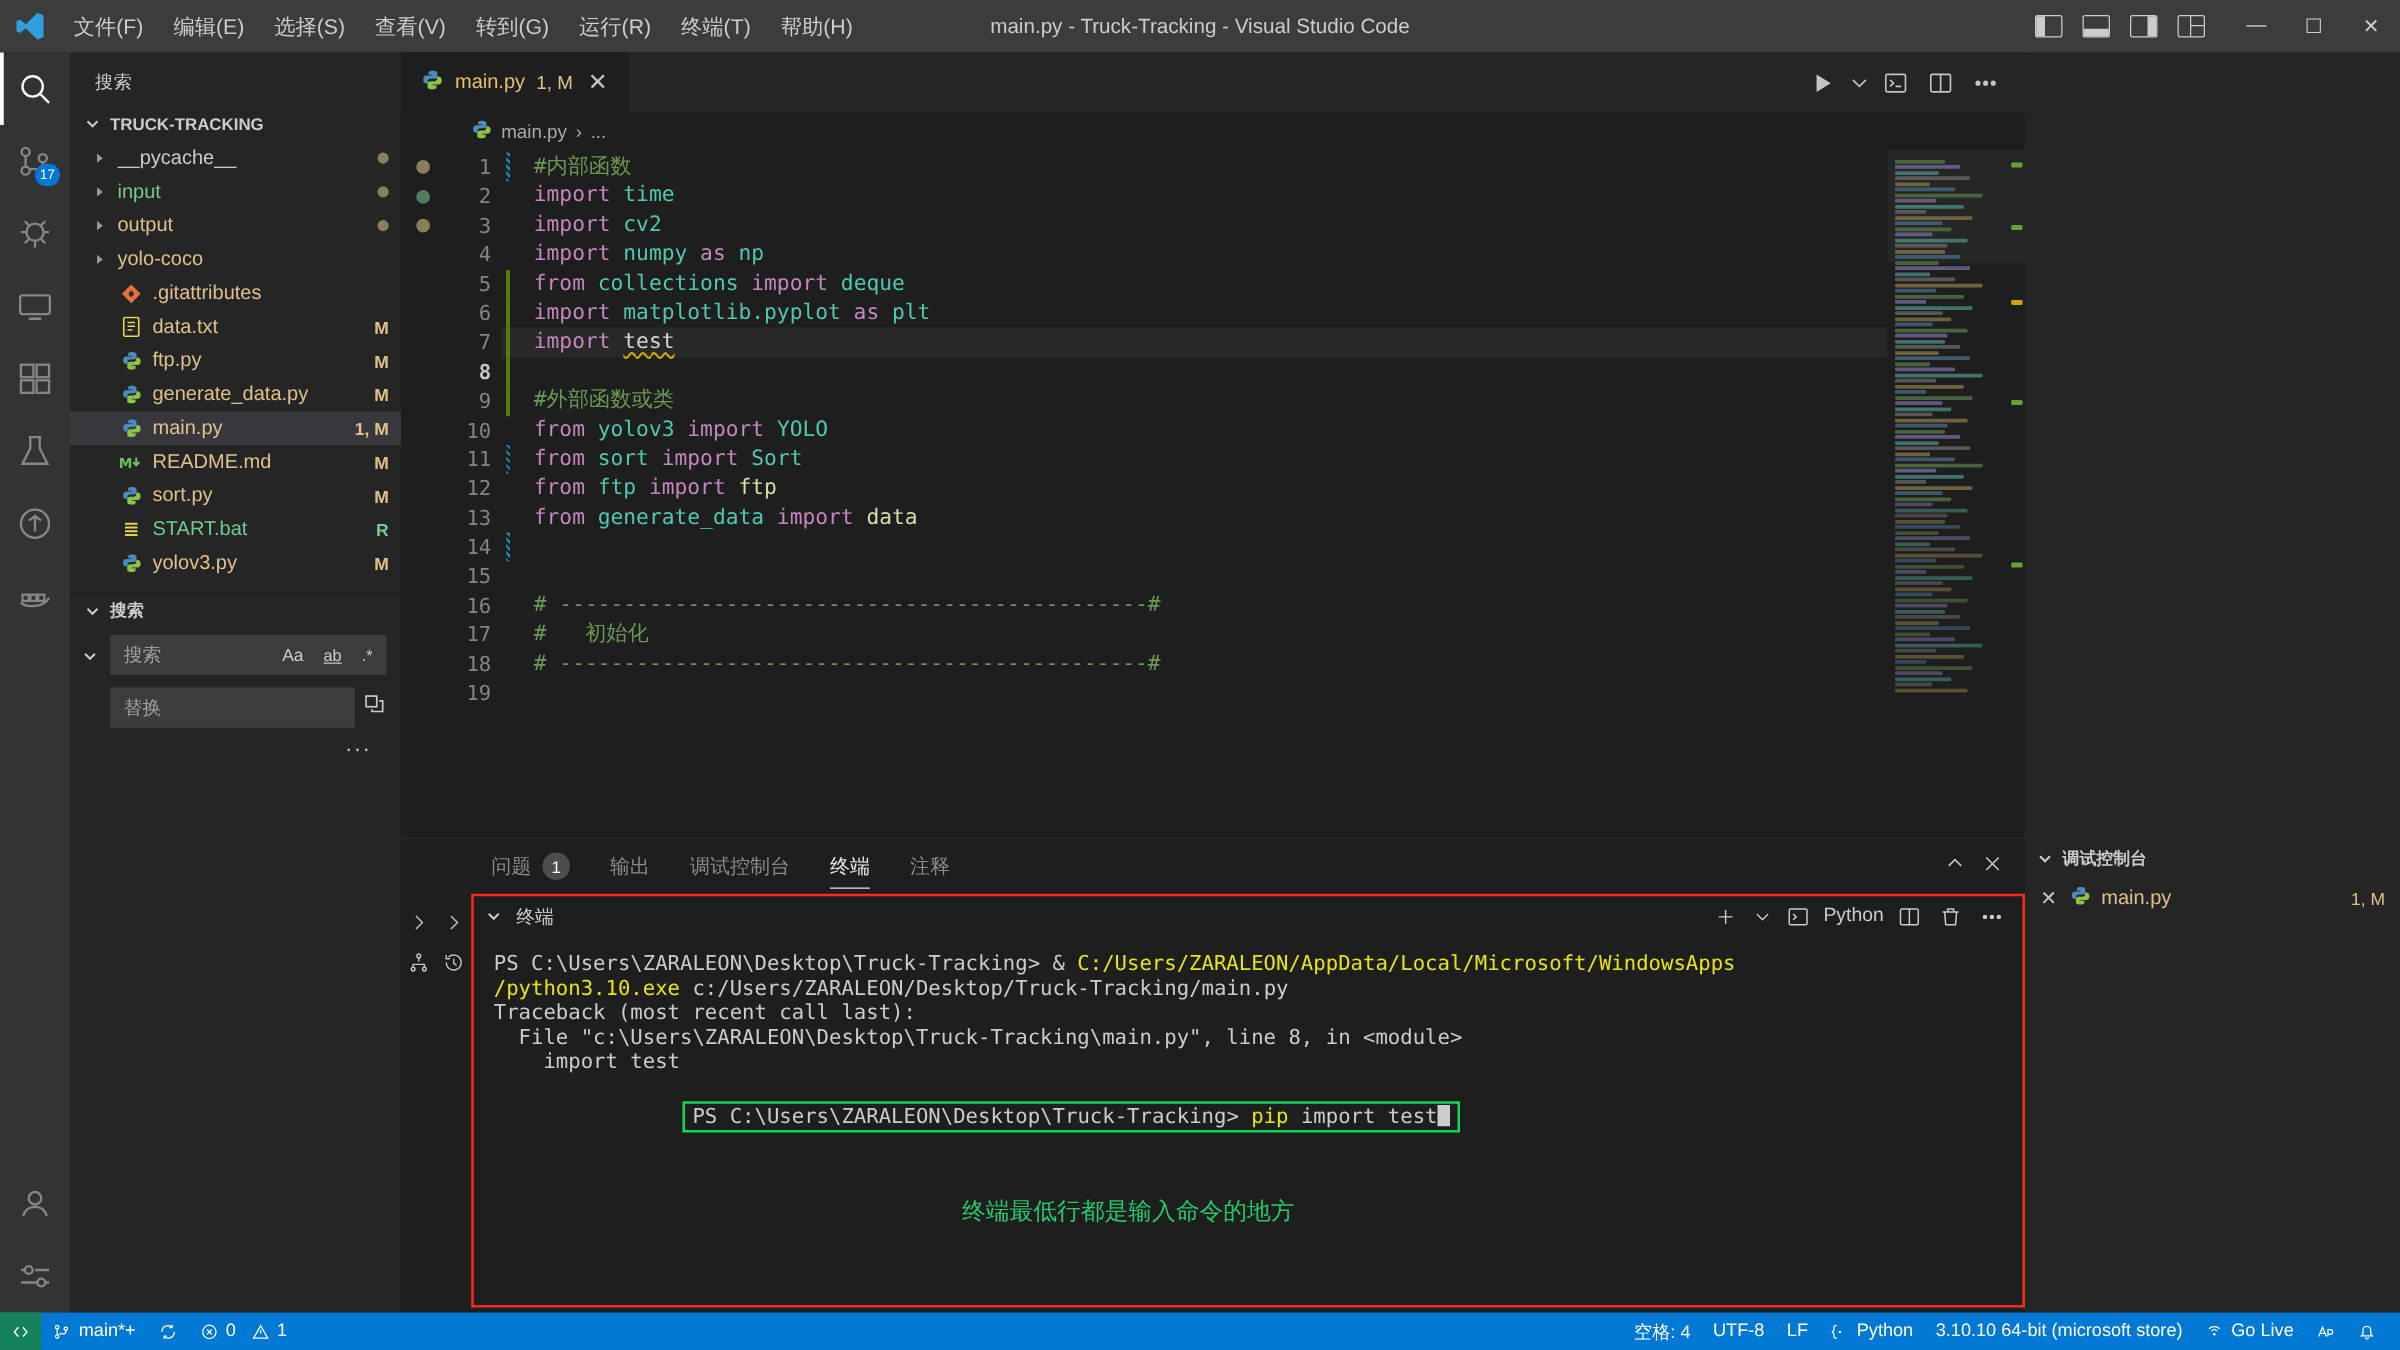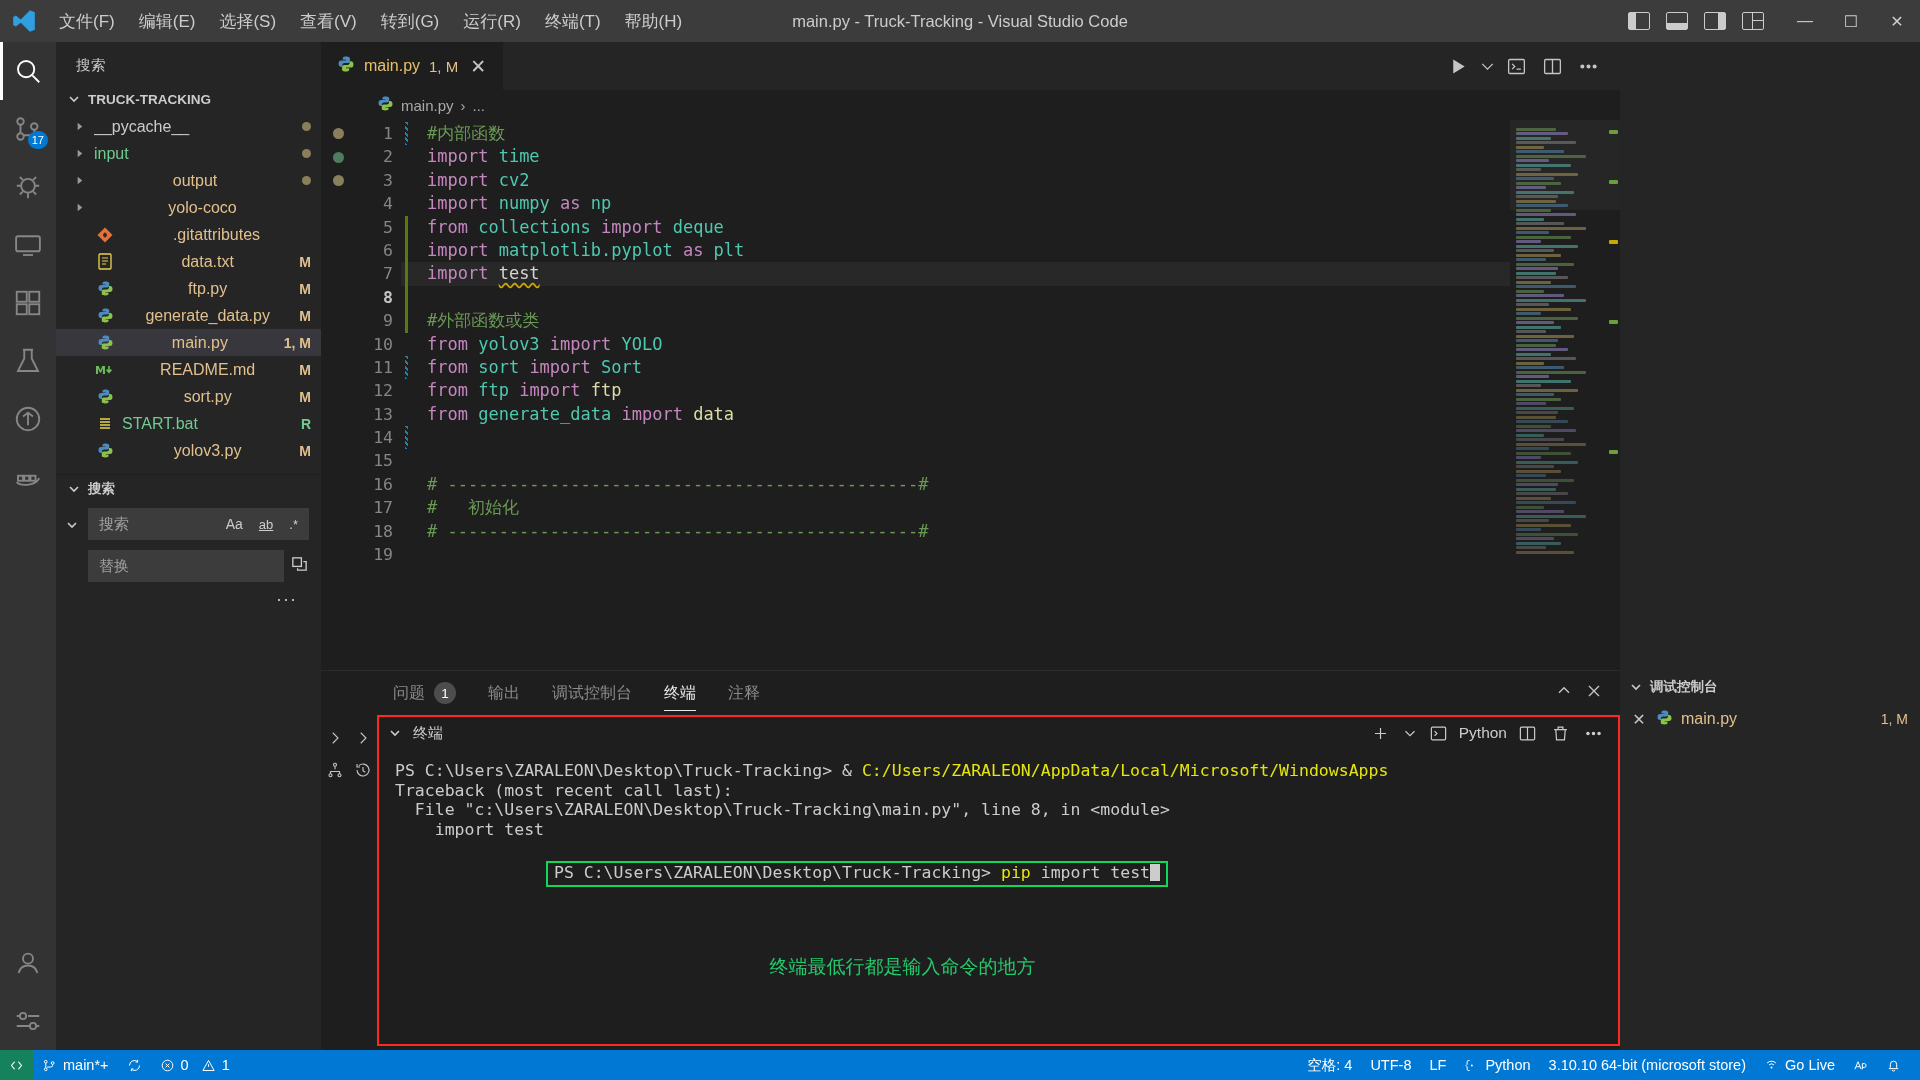--- a/index.html
+++ b/index.html
@@ -76,21 +76,21 @@
   .row.selected { background:#37373d; }
   .row .arrow { width: 18px; flex:none; display:flex; align-items:center; justify-content:center; color:#9b9b9b; }
   .row .arrow svg { width: 11px; height: 11px; fill: currentColor; }
   .row .ficon { width: 22px; flex:none; display:flex; align-items:center; justify-content:center; }
   .row .fname { flex: 1; overflow: hidden; text-overflow: ellipsis; }
   .row .mark { font-size: 14px; font-weight: bold; flex:none; }
   .row .dot { width: 9px; height: 9px; border-radius: 50%; background:#8a7f5c; flex:none; }
   .mark.M { color:#e2c08d; }
   .mark.R { color:#73c991; }
   .n-folder { color:#cccccc; }
-  .n-orange { color:#e2c08d;text-align:center; }
+  .n-orange { color:#e2c08d; }
   .n-green { color:#73c991; }
 
   .sb-bottom { margin-top: 10px; border-top: 1px solid #1e1e1e; }
   .sb-field-wrap { padding: 5px 12px 5px 28px; }
   .sb-field {
     background:#3c3c3c; border:1px solid #3c3c3c; height: 32px;
     display:flex; align-items:center; padding: 0 6px 0 10px; gap: 8px;
   }
   .sb-field .ph { flex:1; font-size: 15px; color:#a0a0a0; }
   .sb-field .opt { font-size: 14px; color:#cccccc; padding: 2px 4px; white-space: nowrap; }
@@ -847,28 +847,29 @@
                       <circle cx="12" cy="12" r="1.5" fill="currentColor"></circle>
                       <circle cx="19" cy="12" r="1.5" fill="currentColor"></circle>
                     </svg>
                   </span>
               </span>
             </div>
 
             <div class="term-body" id="termbody">
               <div id="termlines">
                   <div class="tl"><span class="c-white">PS C:\Users\ZARALEON\Desktop\Truck-Tracking&gt; &amp; </span><span class="c-yellow">C:/Users/ZARALEON/AppData/Local/Microsoft/WindowsApps</span></div>
+                  <div class="tl"><span class="c-yellow">/python3.10.exe</span><span class="c-white"> c:/Users/ZARALEON/Desktop/Truck-Tracking/main.py</span></div>
                   <div class="tl"><span class="c-white">Traceback (most recent call last):</span></div>
                   <div class="tl"><span class="c-white">  File "c:\Users\ZARALEON\Desktop\Truck-Tracking\main.py", line 8, in &lt;module&gt;</span></div>
                   <div class="tl"><span class="c-white">    import test</span></div>
                 </div>
               <div class="tl" style="margin-top:2px;">
                 <span class="greenbox"><span class="c-white">PS C:\Users\ZARALEON\Desktop\Truck-Tracking&gt; </span><span class="c-yellow">pip</span><span class="c-white"> import test</span><span class="cursorblk"></span></span>
               </div>
-              <div style="text-align:center;margin-top:51px;padding-right:210px;">
+              <div style="text-align:center;margin-top:34px;padding-right:210px;">
                 <span class="note-green">终端最低行都是输入命令的地方</span>
               </div>
             </div>
           </div>
         <div class="redbox" style="inset: 0px 0px 4px 56px;"></div>
           </div>
       </div>
     </div>
 
     <div class="rightpanel">

